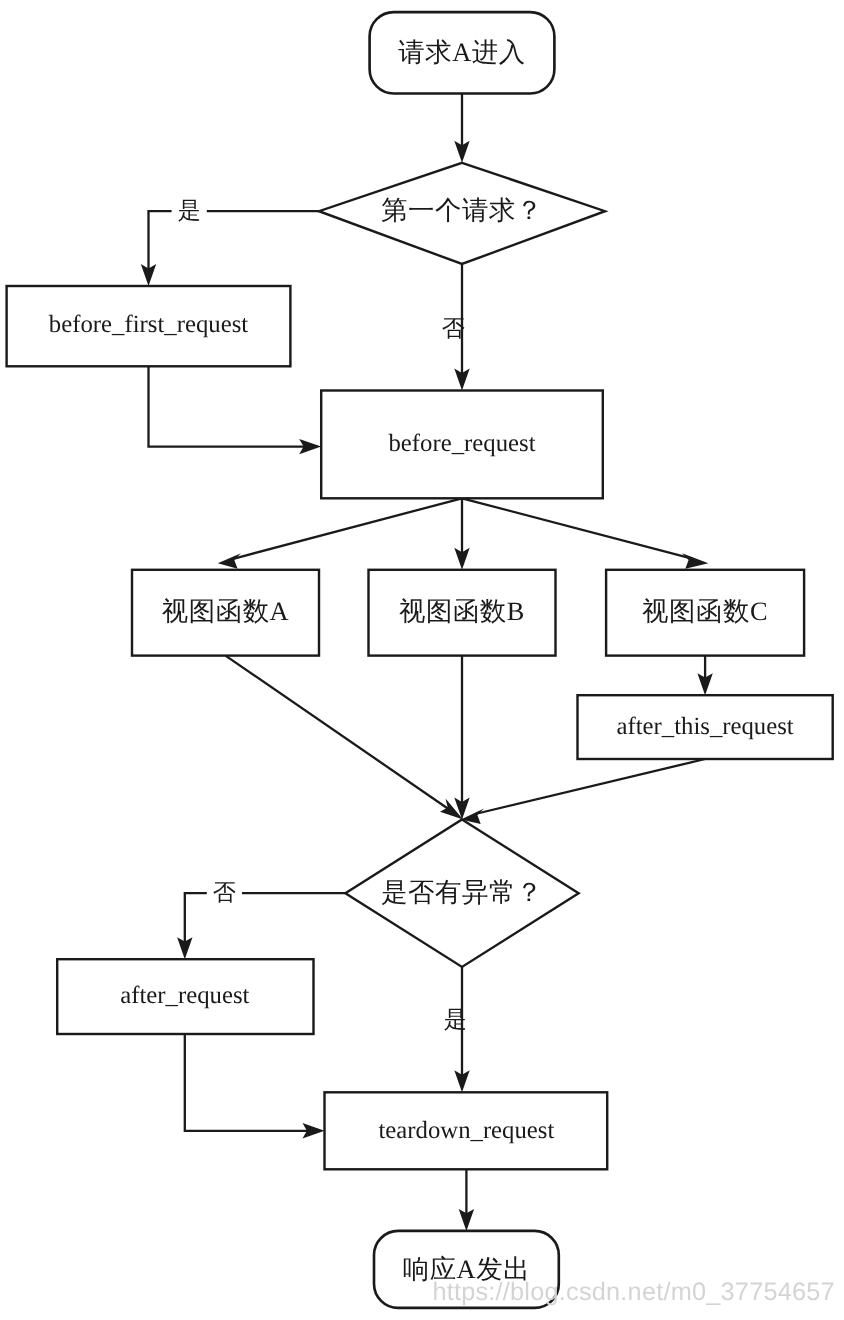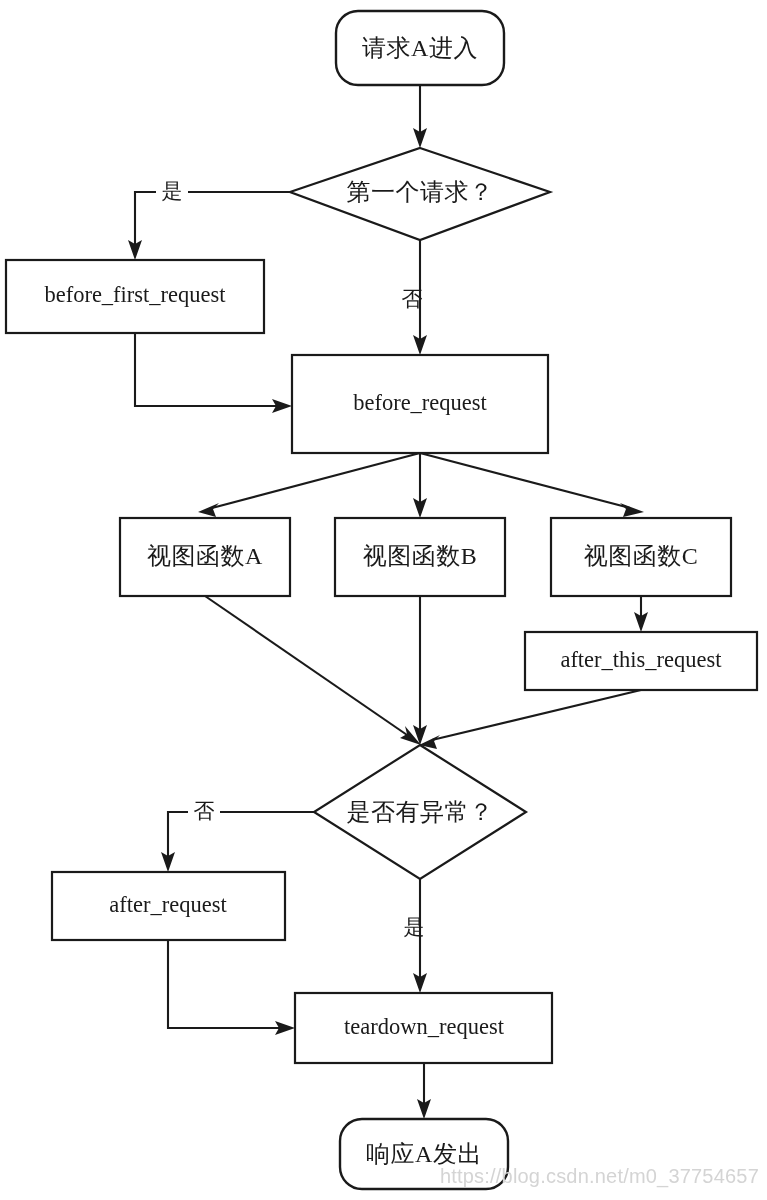--- a/index.html
+++ b/index.html
@@ -69,21 +69,21 @@
     font-family: "Liberation Serif", "DejaVu Serif", serif;
     font-size: 21px;
     text-anchor: middle;
     dominant-baseline: middle;
   }
   .watermark-text {
     position: absolute;
     right: 8px;
     bottom: 12px;
     font-family: "Liberation Sans", "DejaVu Sans", sans-serif;
-    font-size: 20px;
+    font-size: 23px;
     color: #d4d4d4;
     letter-spacing: 0.2px;
     white-space: nowrap;
     user-select: none;
   }
 </style>
 </head>
 <body>
 
 <div id="flowchart-root">

